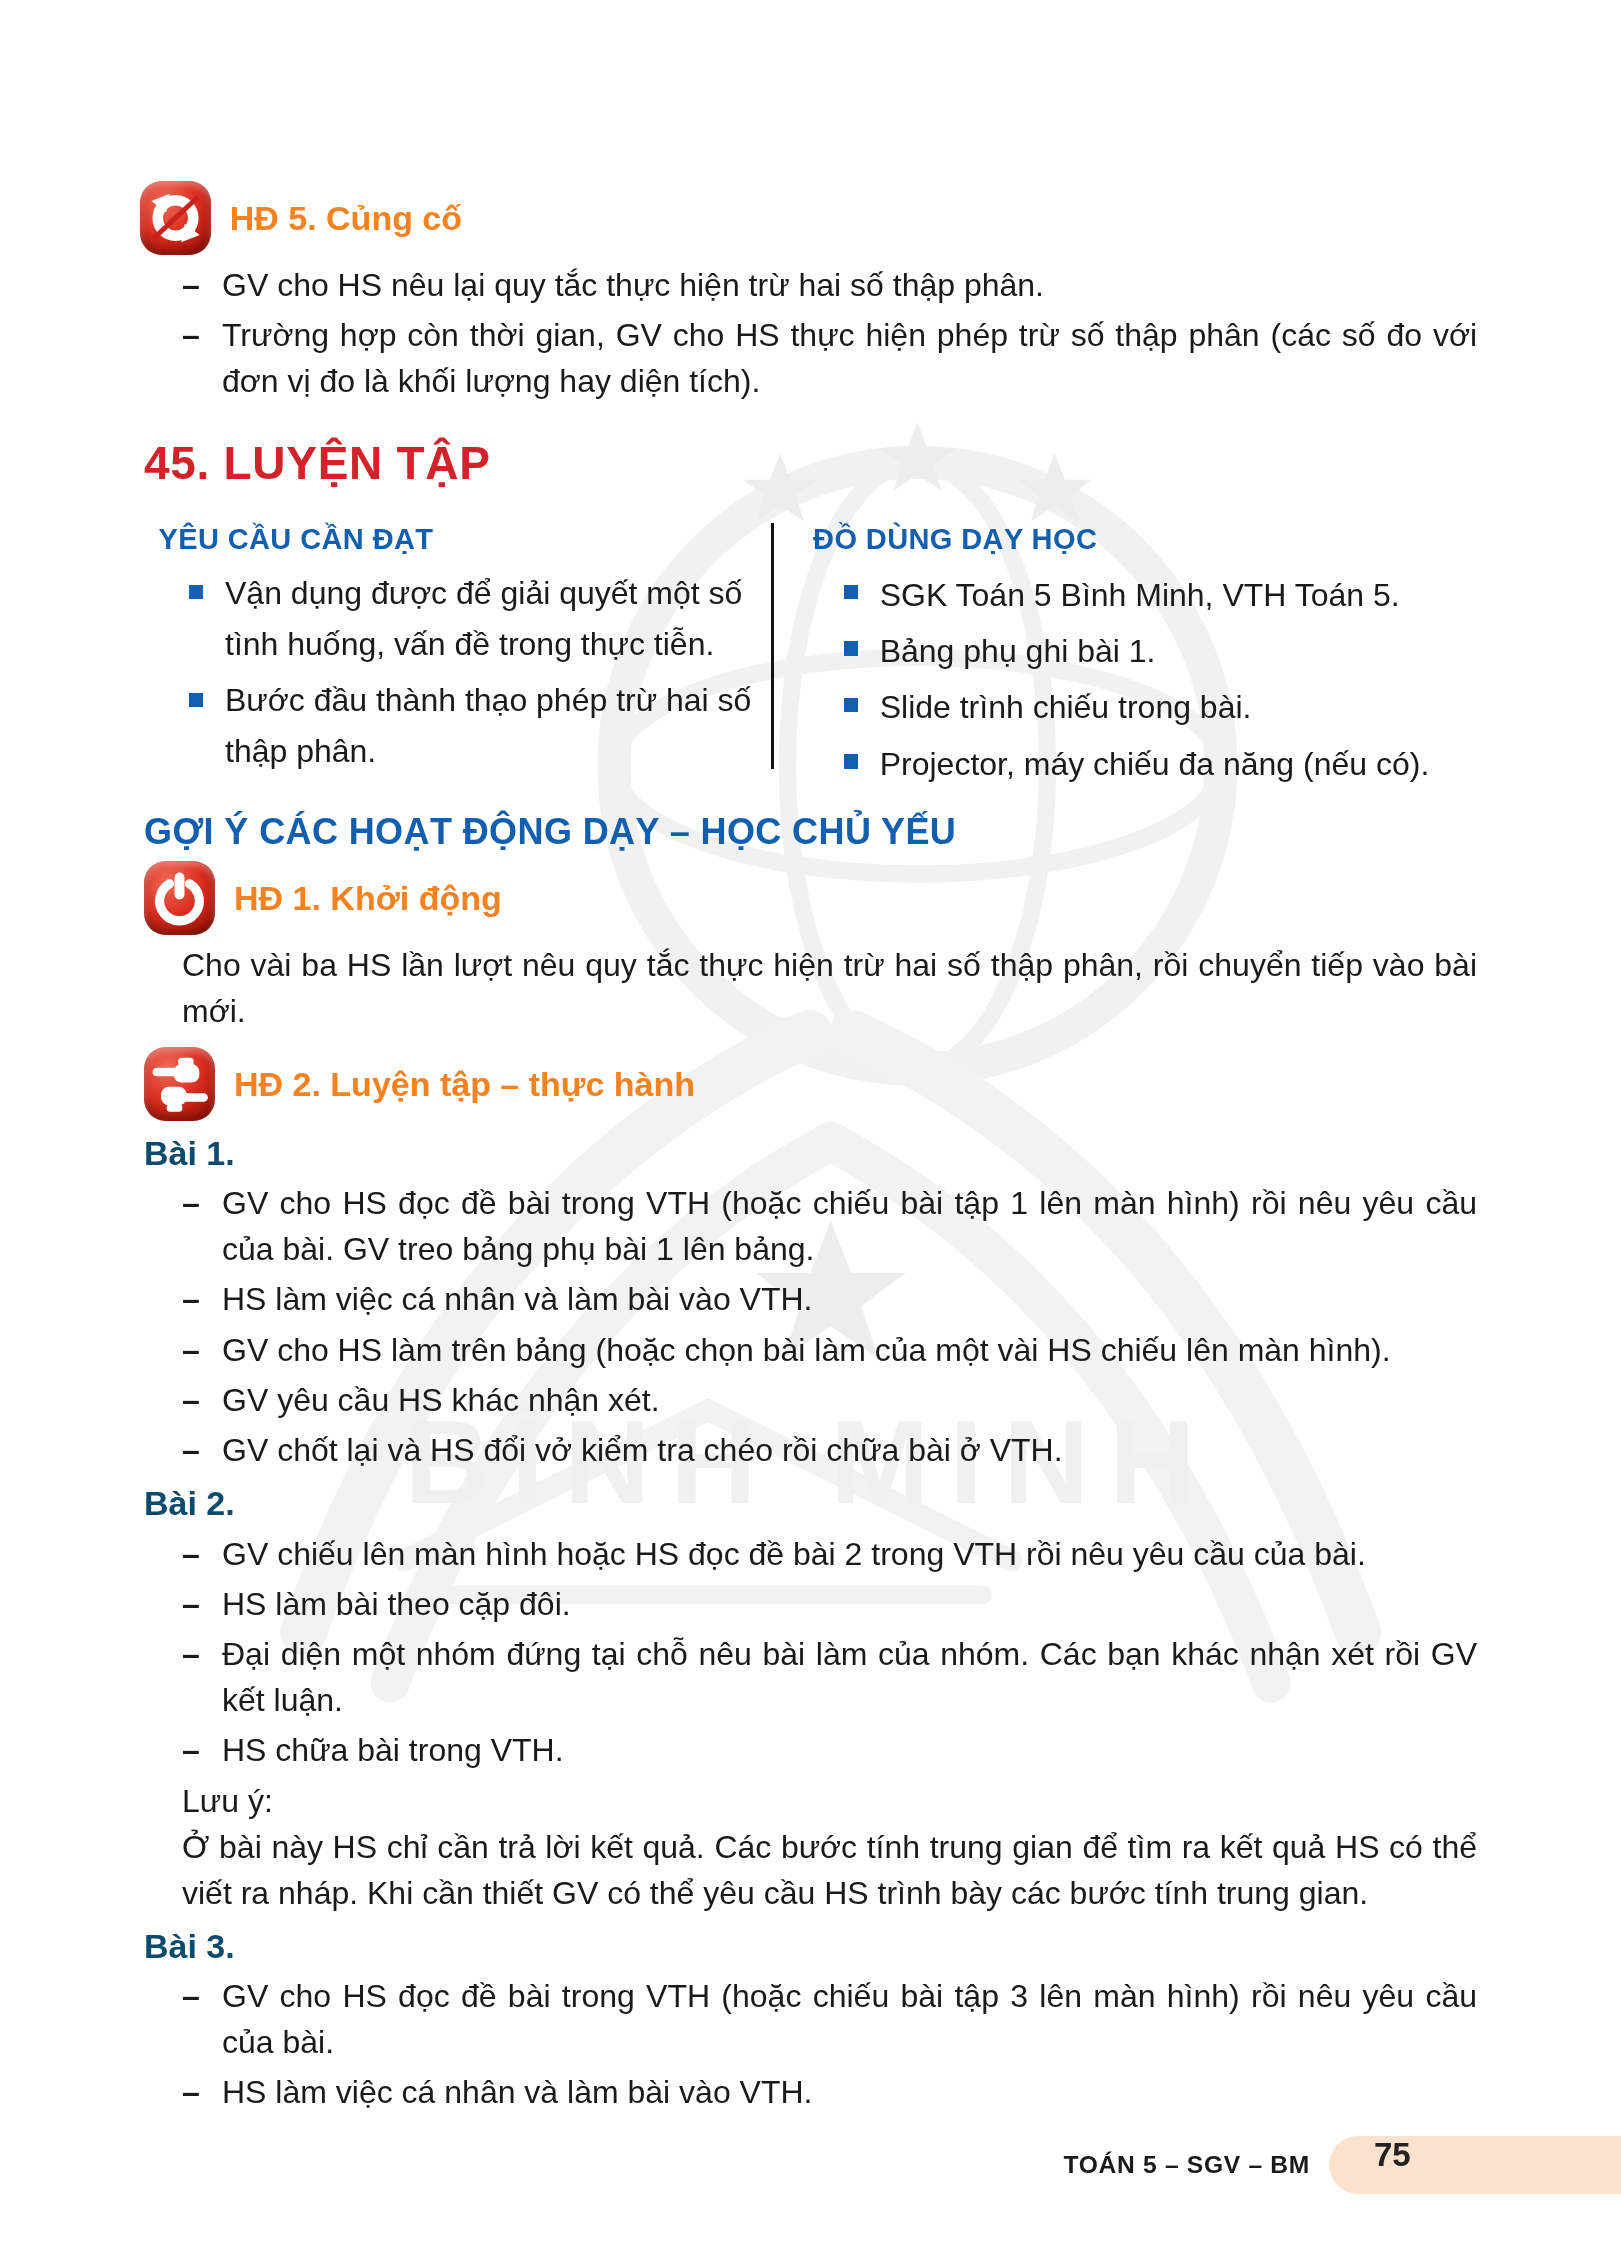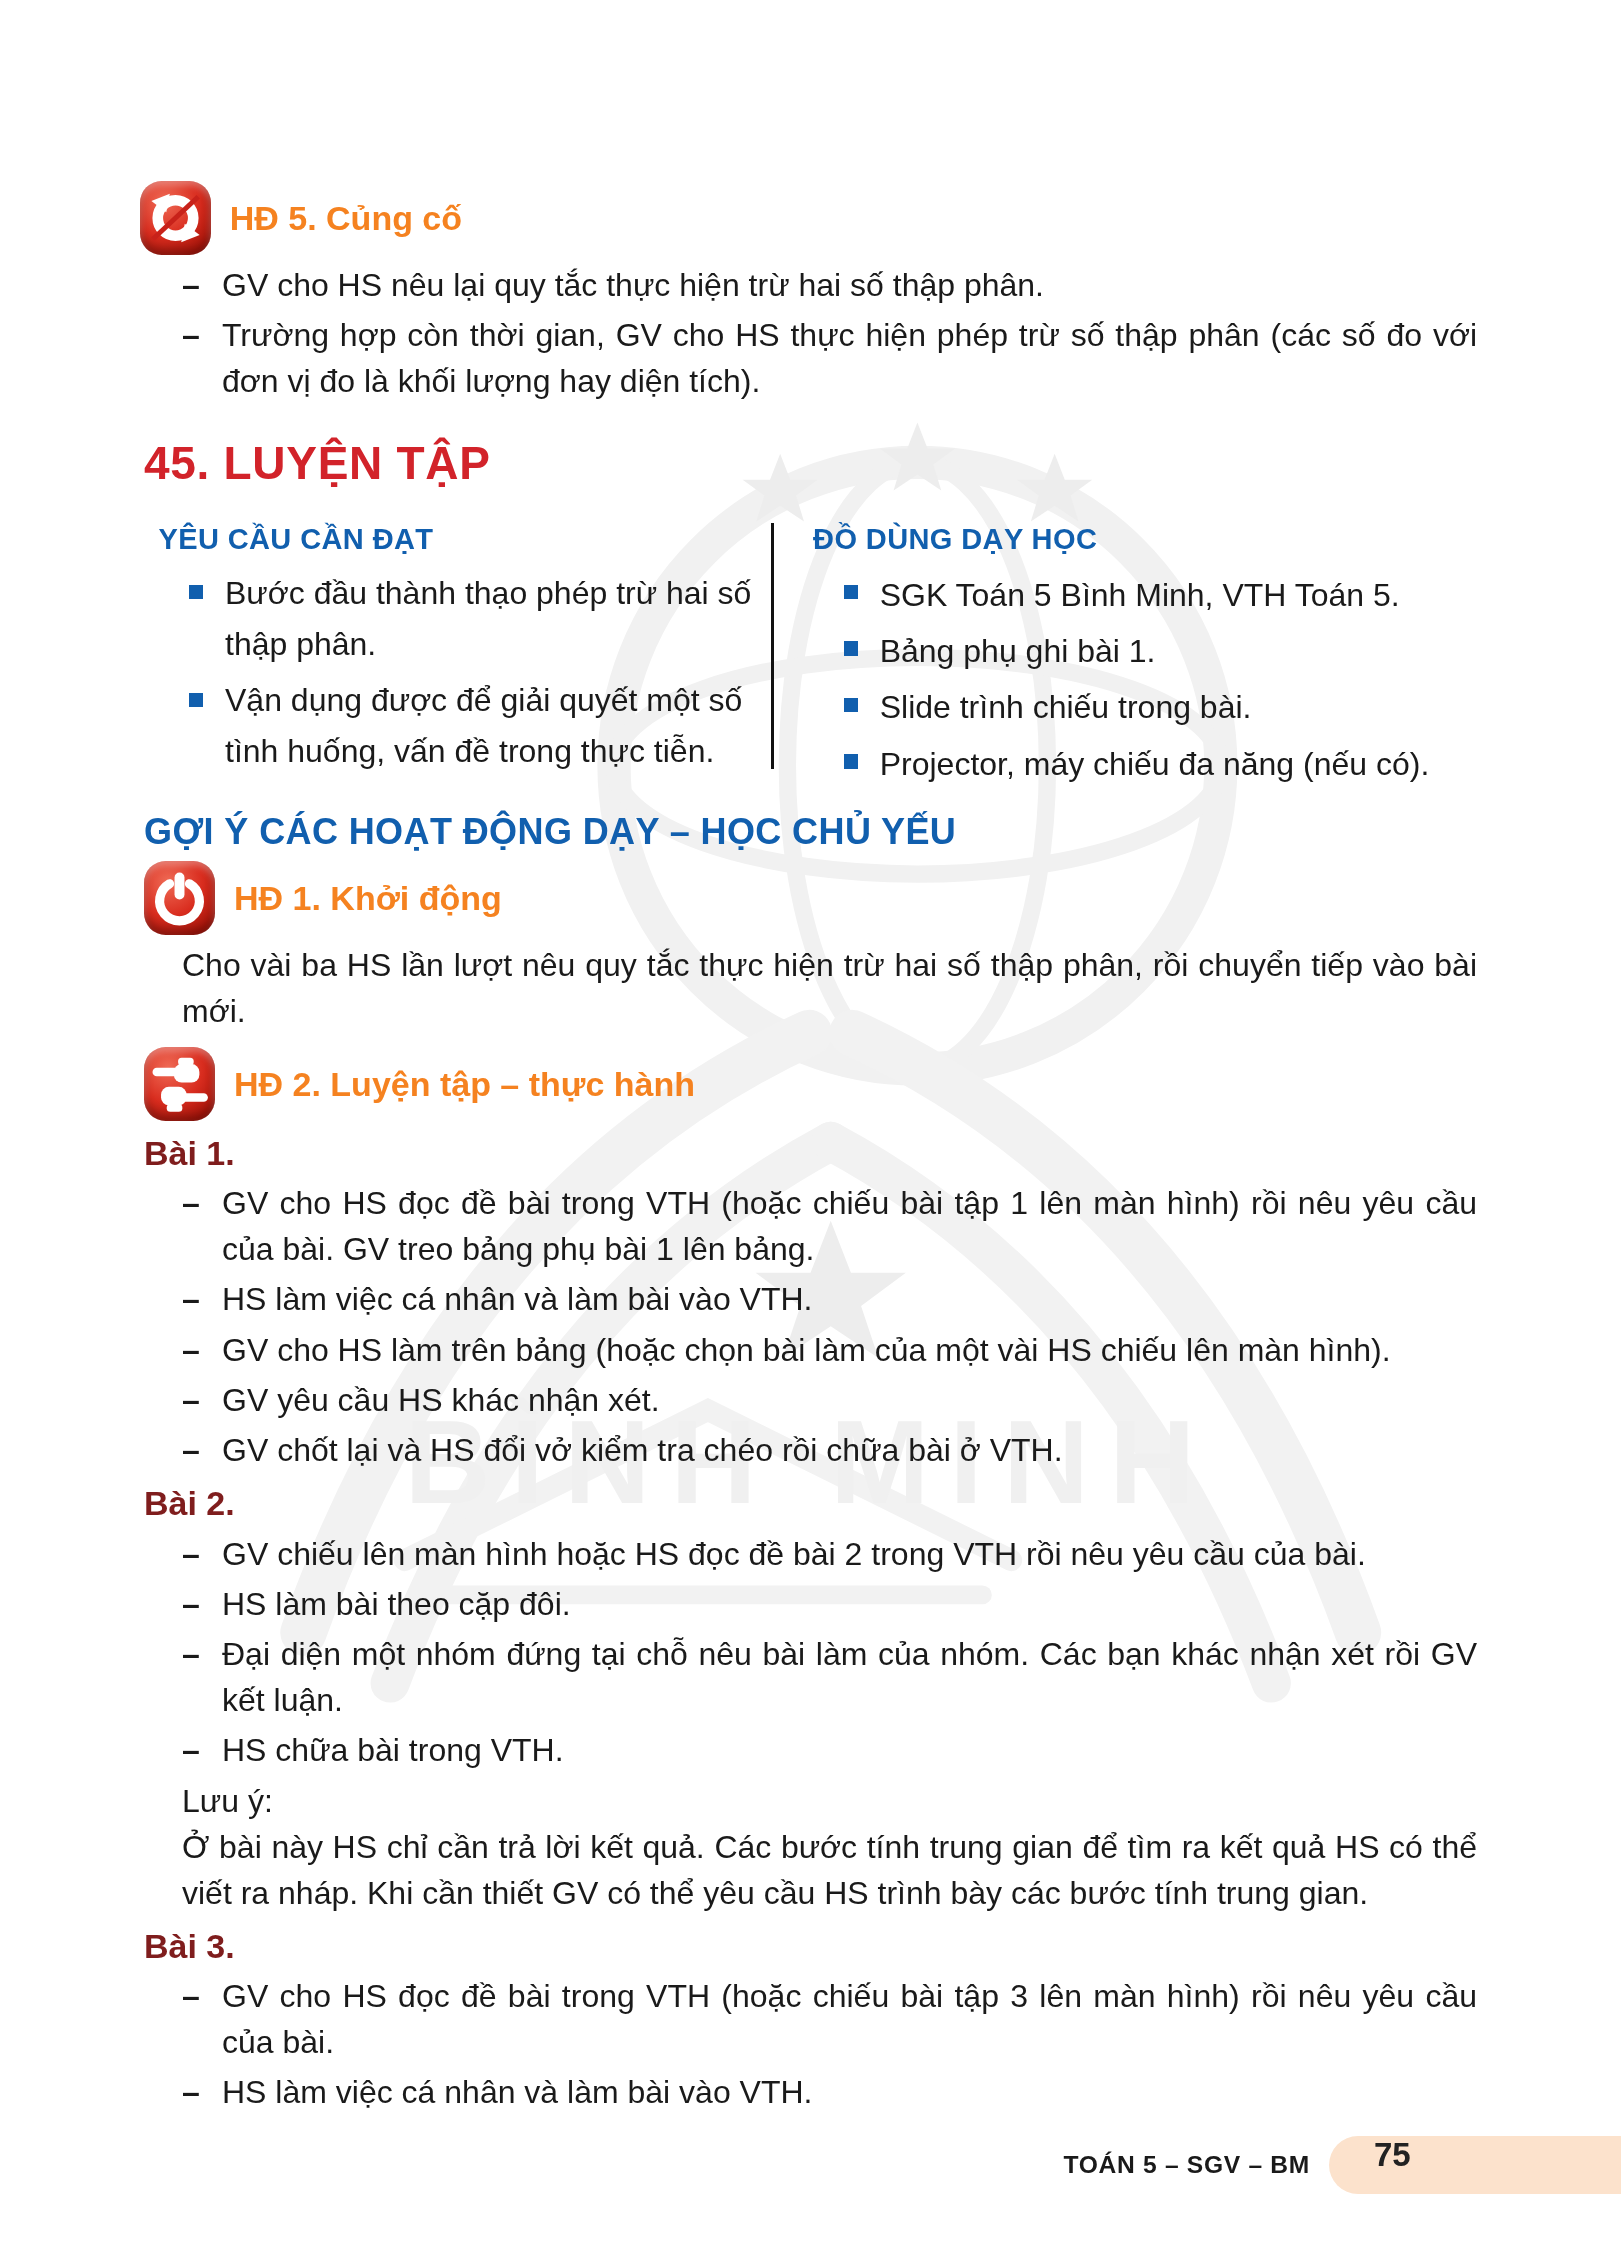--- a/index.html
+++ b/index.html
@@ -50,21 +50,21 @@
   }
   .col-left .square-list li{line-height:51px;margin-bottom:5.8px;text-align:left;}
   .col-right .square-list li{line-height:55px;margin-bottom:1.4px;}
 
   .suggest-head{color:#115fae;font-weight:bold;font-size:36px;line-height:42px;margin:17.3px 0 8.7px 0;letter-spacing:0.4px;}
 
   .paragraph{margin:7.2px 0 0 0;padding-left:38px;text-align:justify;}
   .hd1{margin-top:8.7px;}
   .hd2{margin-top:13px;}
 
-  .exercise-label{color:#7f1d1d;font-weight:bold;font-size:34px;line-height:40px;margin:11.6px 0 0 0;}
+  .exercise-label{color:#0c4a6e;font-weight:bold;font-size:34px;line-height:40px;margin:11.6px 0 0 0;}
   .exercise-label.ex2, .exercise-label.ex3{margin-top:10px;}
   .note-label{padding-left:38px;margin-top:1.4px;}
   .note-text{padding-left:38px;text-align:justify;}
 
   
   .footer{position:absolute;top:2136px;right:0;display:flex;align-items:center;z-index:2;}
   .book-label{font-weight:bold;font-size:24.6px;letter-spacing:0.7px;margin-right:19px;}
   .page-badge{
     width:292px;height:58px;background:#fce2cc;border-radius:30px 0 0 30px;
     display:flex;align-items:flex-start;flex:0 0 auto;
@@ -114,22 +114,22 @@
     <li><span class="dash">–</span><span>GV cho HS nêu lại quy tắc thực hiện trừ hai số thập phân.</span></li>
     <li><span class="dash">–</span><span>Trường hợp còn thời gian, GV cho HS thực hiện phép trừ số thập phân (các số đo với đơn vị đo là khối lượng hay diện tích).</span></li>
   </ul>
 
   <div class="lesson-title">45. LUYỆN TẬP</div>
 
   <div class="columns">
     <div class="col-left">
       <div class="col-head">YÊU CẦU CẦN ĐẠT</div>
       <ul class="square-list">
+        <li><span>Vận dụng được để giải quyết một số tình huống, vấn đề trong thực tiễn.</span></li>
         <li><span>Bước đầu thành thạo phép trừ hai số thập phân.</span></li>
-        <li><span>Vận dụng được để giải quyết một số tình huống, vấn đề trong thực tiễn.</span></li>
       </ul>
     </div>
     <div class="col-divider"></div>
     <div class="col-right">
       <div class="col-head">ĐỒ DÙNG DẠY HỌC</div>
       <ul class="square-list">
         <li><span>SGK Toán 5 Bình Minh, VTH Toán 5.</span></li>
         <li><span>Bảng phụ ghi bài 1.</span></li>
         <li><span>Slide trình chiếu trong bài.</span></li>
         <li><span>Projector, máy chiếu đa năng (nếu có).</span></li>

